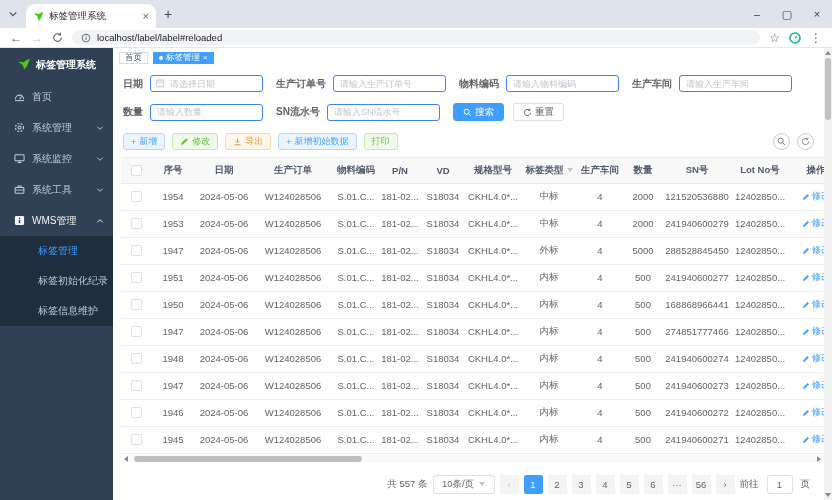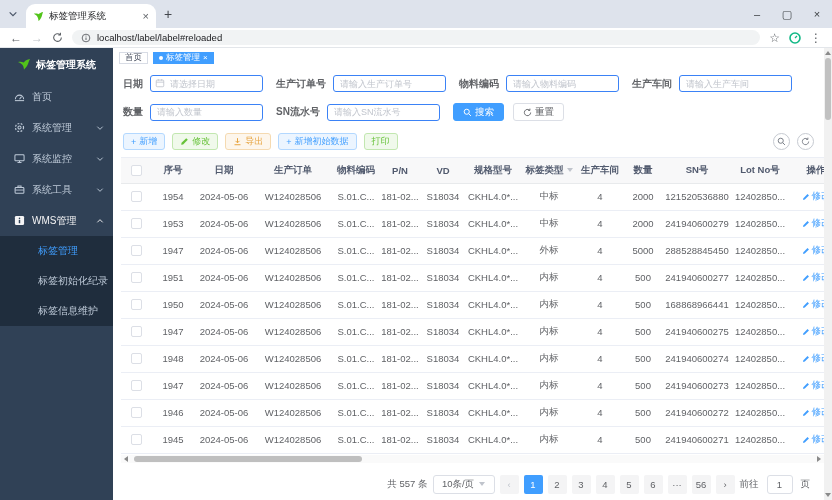--- a/index.html
+++ b/index.html
@@ -525,21 +525,21 @@
               <td>1947</td>
               <td>2024-05-06</td>
               <td>W124028506</td>
               <td>S.01.C...</td>
               <td>181-02...</td>
               <td>S18034</td>
               <td>CKHL4.0*...</td>
               <td>内标</td>
               <td>4</td>
               <td>500</td>
-              <td>241940600275</td>
+              <td>274851777466</td>
               <td>12402850...</td>
               <td><span class="edit-link">
                   <svg width="8" height="8" viewBox="0 0 12 12">
                     <path d="M8.3 1.6l2.1 2.1L4.2 9.9 1.6 10.4l.5-2.6z" fill="currentColor"></path>
                   </svg>
                   <span>修改</span>
                 </span></td>
             </tr>
             <tr>
               <td><span class="cb"></span></td>

